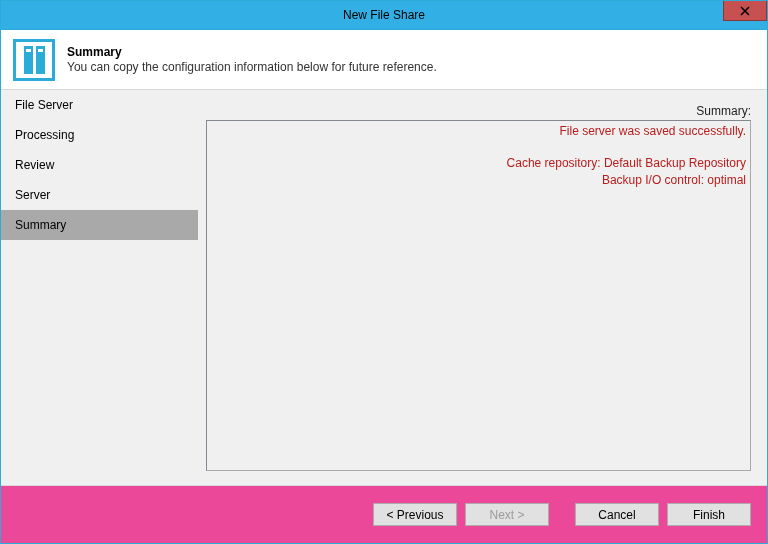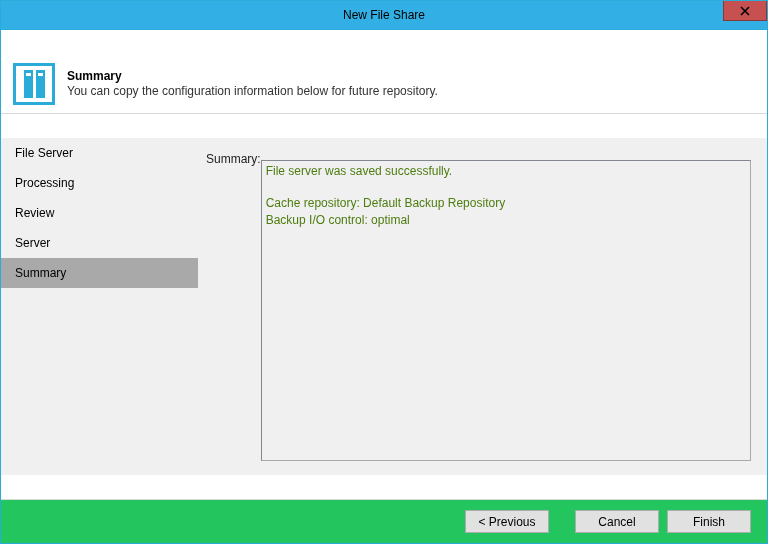--- a/index.html
+++ b/index.html
@@ -15,21 +15,20 @@
       height: 544px;
       overflow: hidden;
     }
     .window {
       width: 768px;
       height: 544px;
       border: 1px solid #2aabd8;
       background: #fff;
       display: flex;
       flex-direction: column;
-      gap: 24px;
     }
     .titlebar {
       height: 29px;
       background: #32b0e6;
       display: flex;
       align-items: center;
       justify-content: center;
       position: relative;
       border-bottom: 1px solid #2aabd8;
     }
@@ -116,47 +115,47 @@
       color: #000;
       cursor: pointer;
     }
     .sidebar-item.selected {
       background: #a9a9a9;
     }
     .main {
       flex: 1;
       padding: 14px 16px 0 8px;
       display: flex;
-      flex-direction: row;
+      flex-direction: column;
+      text-align: right;
     }
     .summary-label {
       font-size: 12px;
       color: #222;
       margin-bottom: 2px;
     }
     .summary-box {
       flex: 1;
       background: #f0f0f0;
       border: 1px solid #828790;
       border-top-color: #828790;
       border-left-color: #828790;
       border-right-color: #a9a9a9;
       border-bottom-color: #a9a9a9;
       padding: 2px 4px;
       font-size: 12px;
-      color: #4d7c0f;
+      color: #b91c1c;
       white-space: pre-line;
       line-height: 1.35;
       margin-bottom: 14px;
       overflow: auto;
-      margin-top: 8px;
     }
     .footer {
-      height: 44px;
-      background: #22c55e;
+      height: 58px;
+      background: #ec4899;
       border-top: 1px solid #d8d8d8;
       display: flex;
       align-items: center;
       justify-content: flex-end;
       padding: 0 16px;
       gap: 8px;
     }
     .btn {
       width: 84px;
       height: 23px;
@@ -192,21 +191,21 @@
     </div>
   </div>
 
   <div class="header">
     <div class="header-icon">
       <div class="bar"></div>
       <div class="bar"></div>
     </div>
     <div class="header-text">
       <div class="header-title">Summary</div>
-      <div class="header-desc">You can copy the configuration information below for future repository.</div>
+      <div class="header-desc">You can copy the configuration information below for future reference.</div>
     </div>
   </div>
 
   <div class="body">
     <div class="sidebar">
       <div class="sidebar-item">File Server</div>
       <div class="sidebar-item">Processing</div>
       <div class="sidebar-item">Review</div>
       <div class="sidebar-item">Server</div>
       <div class="sidebar-item selected">Summary</div>
@@ -216,17 +215,18 @@
       <div class="summary-label">Summary:</div>
       <div class="summary-box">File server was saved successfully.
 
 Cache repository: Default Backup Repository
 Backup I/O control: optimal</div>
     </div>
   </div>
 
   <div class="footer">
     <button class="btn">&lt; Previous</button>
+    <button class="btn" disabled="">Next &gt;</button>
     <div class="btn-gap"></div>
     <button class="btn">Cancel</button>
     <button class="btn">Finish</button>
   </div>
 </div>
 
 </body></html>

